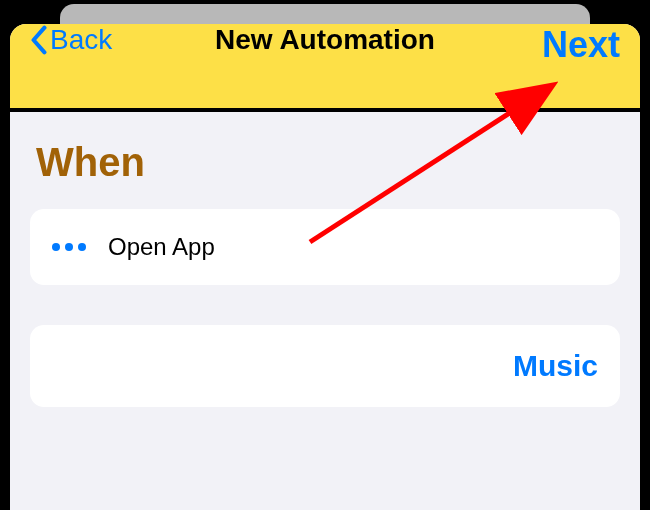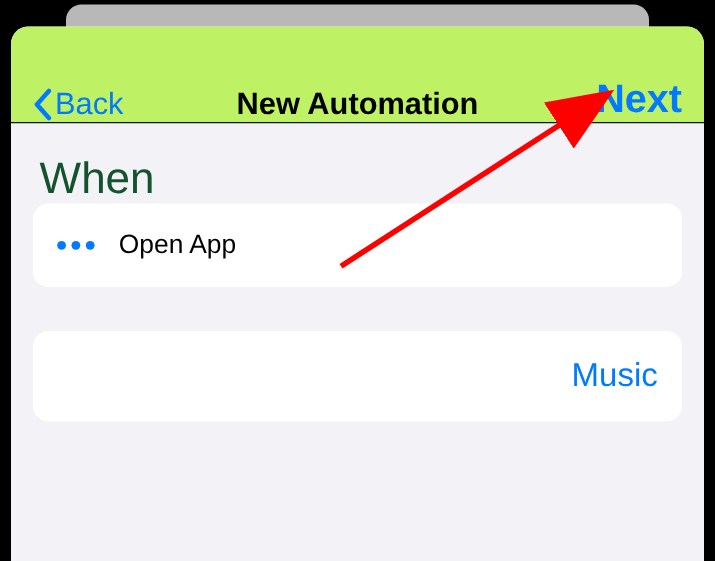--- a/index.html
+++ b/index.html
@@ -30,25 +30,25 @@
       top: 24px;
       left: 10px;
       right: 10px;
       bottom: 0;
       background: #f2f2f7;
       border-radius: 16px 16px 0 0;
       overflow: hidden;
     }
     .nav-bar {
       height: 88px;
-      background: #bef264;
-      border-bottom: 1px solid #000000;
+      background: #fde047;
+      border-bottom: 4px solid #000000;
       position: relative;
       display: flex;
-      align-items: flex-end;
+      align-items: flex-start;
       padding: 0 20px;
     }
     .back-button {
       display: flex;
       align-items: center;
       color: #007aff;
       font-size: 28px;
       font-weight: 400;
       cursor: pointer;
     }
@@ -70,22 +70,23 @@
       color: #007aff;
       font-size: 36px;
       font-weight: 600;
       cursor: pointer;
     }
     .content {
       padding: 28px 20px 0 20px;
     }
     .section-title {
       font-size: 40px;
-      font-weight: 400;
-      color: #14532d;
+      font-weight: 700;
+      color: #a16207;
+      margin-bottom: 24px;
       padding-left: 6px;
     }
     .card {
       background: #fff;
       border-radius: 14px;
       padding: 24px 22px;
       margin-bottom: 40px;
       display: flex;
       align-items: center;
     }
@@ -101,21 +102,21 @@
       background: #007aff;
     }
     .card-label {
       font-size: 24px;
       font-weight: 400;
       color: #000;
     }
     .card-value {
       margin-left: auto;
       font-size: 30px;
-      font-weight: 400;
+      font-weight: 700;
       color: #007aff;
     }
     .arrow-annotation {
       position: absolute;
       pointer-events: none;
       top: 48px;
       left: 290px;
       width: 280px;
       height: 180px;
     }

